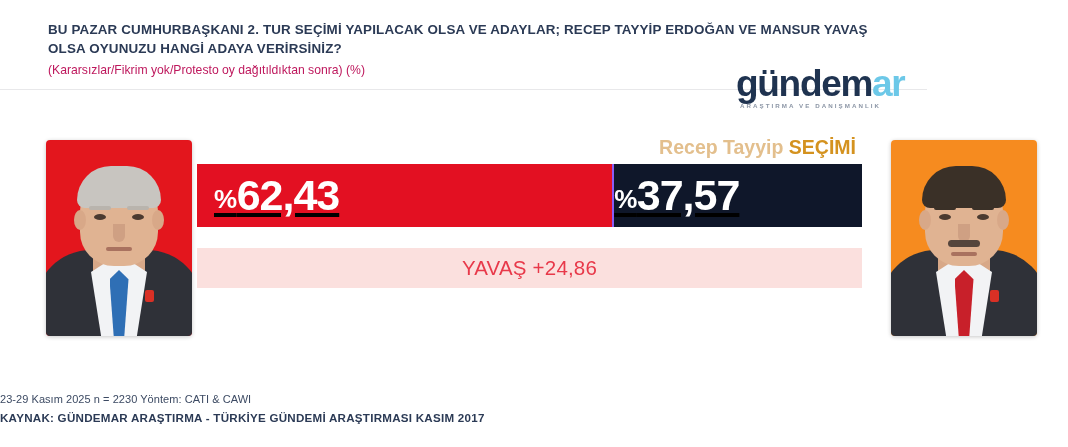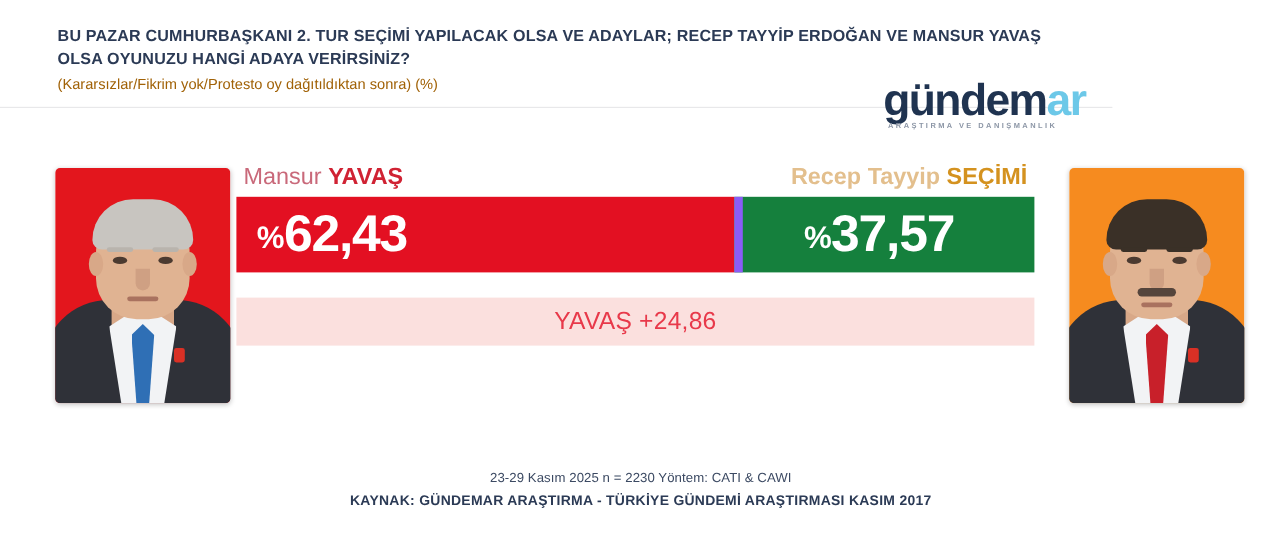--- a/index.html
+++ b/index.html
@@ -35,21 +35,21 @@
     font-size: 13.4px;
     font-weight: bold;
     line-height: 1.42;
     color: #2b3a55;
     letter-spacing: 0.15px;
     margin: 0;
   }
   .q-sub {
     margin: 5px 0 0 0;
     font-size: 12.2px;
-    color: #a16207;
+    color: #be185d;
     line-height: 1.3;
   }
 
   
   .logo {
     position: absolute;
     right: 22px;
     top: 24px;
     width: 175px;
     text-align: left;
@@ -231,40 +231,41 @@
   }
   .n-first-red  { color: #c9697a; font-weight: normal; }
   .n-last-red   { color: #d02233; font-weight: bold; }
   .n-first-or   { color: #e3bf8d; font-weight: bold; }
   .n-last-or    { color: #d4921f; font-weight: bold; }
 
   .bar-row {
     position: relative;
     height: 80px;
     display: flex;
+    text-decoration: underline;
   }
   .bar {
     position: relative;
     height: 63px;
     display: flex;
     align-items: center;
     overflow: hidden;
   }
   .bar-red {
     background: #e31022;
     justify-content: flex-start;
     padding-left: 17px;
     box-sizing: border-box;
   }
   .bar-orange {
-    background: #15803d;
-    justify-content: center;
+    background: #0f172a;
+    justify-content: flex-start;
     padding-right: 16px;
     box-sizing: border-box;
-    border-left: 7px solid #8b5cf6;
+    border-left: 2px solid #8b5cf6;
   }
   .pct {
     color: #ffffff;
     font-weight: bold;
     font-size: 43px;
     letter-spacing: -1px;
     line-height: 1;
     white-space: nowrap;
   }
   .pct .sym {
@@ -290,21 +291,20 @@
     white-space: nowrap;
     text-align: center;
   }
 
   
   .footer {
     position: absolute;
     left: 0;
     top: 393px;
     width: 1068px;
-    text-align: center;
   }
   .foot-1 {
     font-size: 11px;
     color: #3c4a63;
     letter-spacing: 0.05px;
     margin: 0;
   }
   .foot-2 {
     margin: 6px 0 0 0;
     font-size: 11.6px;
@@ -347,21 +347,20 @@
       <div class="p-eye-r"></div>
       <div class="p-nose"></div>
       <div class="p-mouth"></div>
       <div class="p-pin l"></div>
     </div>
   </div>
 
   <div class="bars">
 
     <div class="name-row">
-      <div class="name-left"><span class="n-first-red">Mansur </span><span class="n-last-red">YAVAŞ</span></div>
       <div class="name-right"><span class="n-first-or">Recep Tayyip </span><span class="n-last-or">SEÇİMİ</span></div>
     </div>
 
     <div class="bar-row">
       <div class="bar bar-red" style="width:62.43%">
         <div class="pct"><span class="sym">%</span><span>62,43</span></div>
       </div>
       <div class="bar bar-orange" style="width:37.57%">
         <div class="pct"><span class="sym">%</span><span>37,57</span></div>
       </div>

